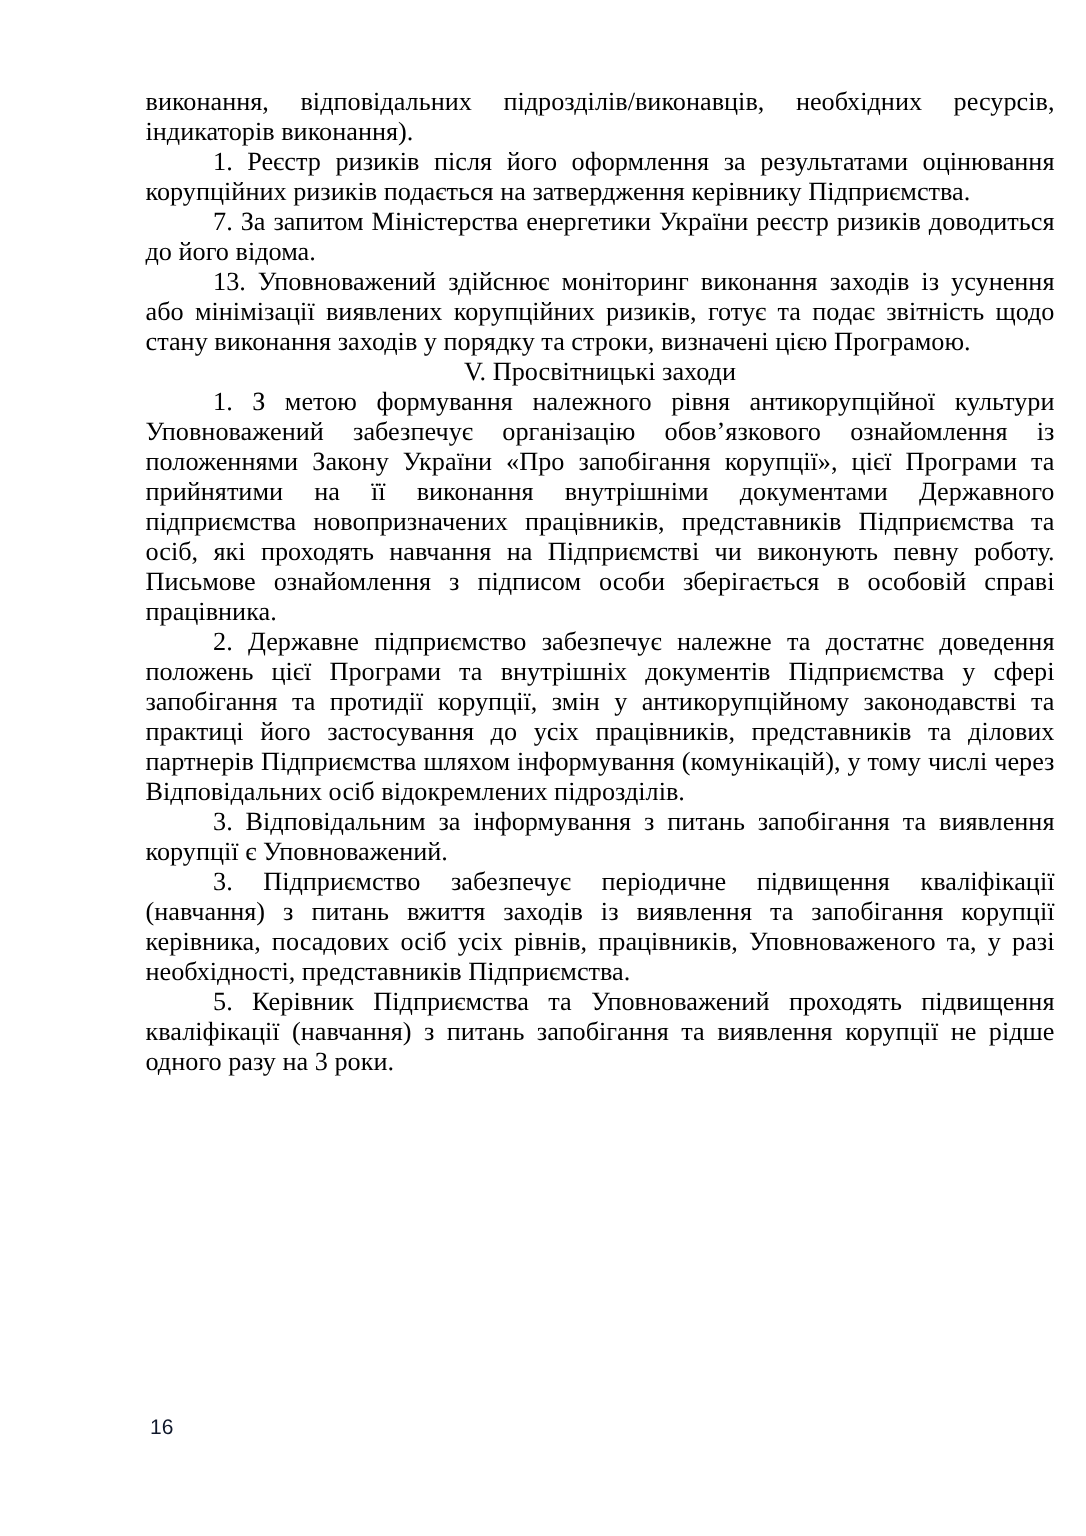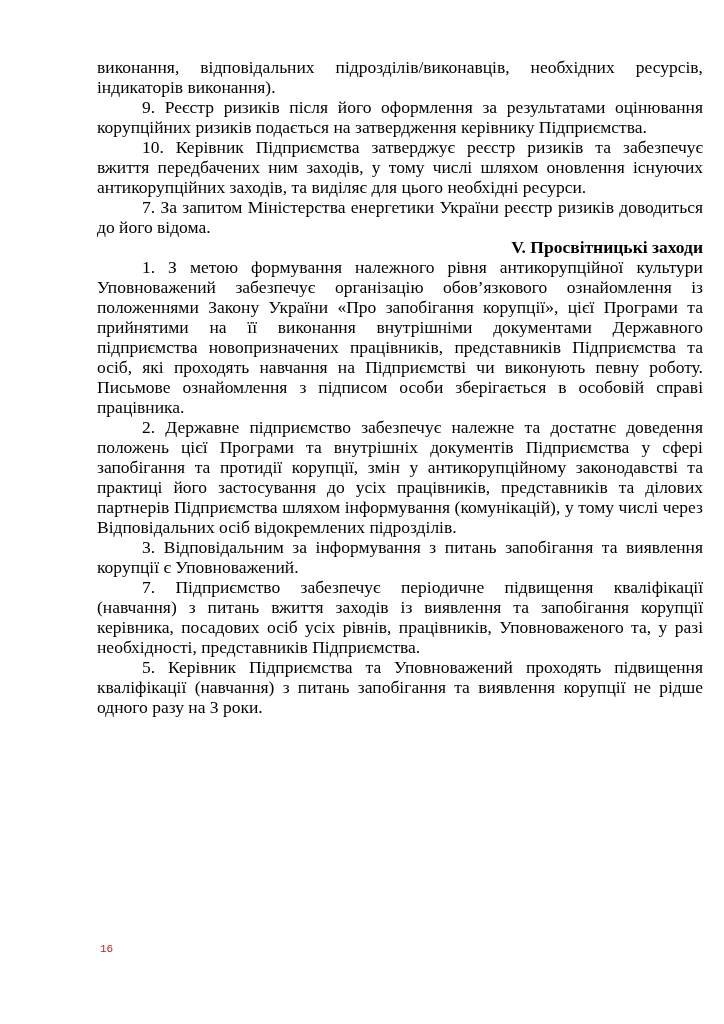--- a/index.html
+++ b/index.html
@@ -38,43 +38,43 @@
     padding: 0;
   }
   .content p.paragraph {
     text-indent: 45px;
   }
   .content p.continuation {
     text-indent: 0;
   }
   .content p.heading,
   .content p.subheading {
-    text-align: right;
+    text-align: center;
     text-indent: 0;
-    font-weight: bold;
+    font-weight: normal;
   }
   .page-number {
     position: absolute;
     left: 100px;
     top: 943px;
-    font-family: Liberation Mono, monospace;
-    font-size: 11px;
-    color: #b91c1c;
+    font-family: Liberation Sans, sans-serif;
+    font-size: 14px;
+    color: #0f172a;
   }
 </style>
 </head>
 <body>
 
 <div class="page">
   <div class="content">
       <p class="continuation">виконання, відповідальних підрозділів/виконавців, необхідних ресурсів, індикаторів виконання).</p>
-      <p class="paragraph">9. Реєстр ризиків після його оформлення за результатами оцінювання корупційних ризиків подається на затвердження керівнику Підприємства.</p>
-      <p class="paragraph">10. Керівник Підприємства затверджує реєстр ризиків та забезпечує вжиття передбачених ним заходів, у тому числі шляхом оновлення існуючих антикорупційних заходів, та виділяє для цього необхідні ресурси.</p>
+      <p class="paragraph">1. Реєстр ризиків після його оформлення за результатами оцінювання корупційних ризиків подається на затвердження керівнику Підприємства.</p>
       <p class="paragraph">7. За запитом Міністерства енергетики України реєстр ризиків доводиться до його відома.</p>
+      <p class="paragraph">13. Уповноважений здійснює моніторинг виконання заходів із усунення або мінімізації виявлених корупційних ризиків, готує та подає звітність щодо стану виконання заходів у порядку та строки, визначені цією Програмою.</p>
       <p class="heading">V. Просвітницькі заходи</p>
       <p class="paragraph">1. З метою формування належного рівня антикорупційної культури Уповноважений забезпечує організацію обов’язкового ознайомлення із положеннями Закону України «Про запобігання корупції», цієї Програми та прийнятими на її виконання внутрішніми документами Державного підприємства новопризначених працівників, представників Підприємства та осіб, які проходять навчання на Підприємстві чи виконують певну роботу. Письмове ознайомлення з підписом особи зберігається в особовій справі працівника.</p>
       <p class="paragraph">2. Державне підприємство забезпечує належне та достатнє доведення положень цієї Програми та внутрішніх документів Підприємства у сфері запобігання та протидії корупції, змін у антикорупційному законодавстві та практиці його застосування до усіх працівників, представників та ділових партнерів Підприємства шляхом інформування (комунікацій), у тому числі через Відповідальних осіб відокремлених підрозділів.</p>
       <p class="paragraph">3. Відповідальним за інформування з питань запобігання та виявлення корупції є Уповноважений.</p>
-      <p class="paragraph">7. Підприємство забезпечує періодичне підвищення кваліфікації (навчання) з питань вжиття заходів із виявлення та запобігання корупції керівника, посадових осіб усіх рівнів, працівників, Уповноваженого та, у разі необхідності, представників Підприємства.</p>
+      <p class="paragraph">3. Підприємство забезпечує періодичне підвищення кваліфікації (навчання) з питань вжиття заходів із виявлення та запобігання корупції керівника, посадових осіб усіх рівнів, працівників, Уповноваженого та, у разі необхідності, представників Підприємства.</p>
       <p class="paragraph">5. Керівник Підприємства та Уповноважений проходять підвищення кваліфікації (навчання) з питань запобігання та виявлення корупції не рідше одного разу на 3 роки.</p>
     </div>
   <div class="page-number">16</div>
 </div>
 
 </body></html>

